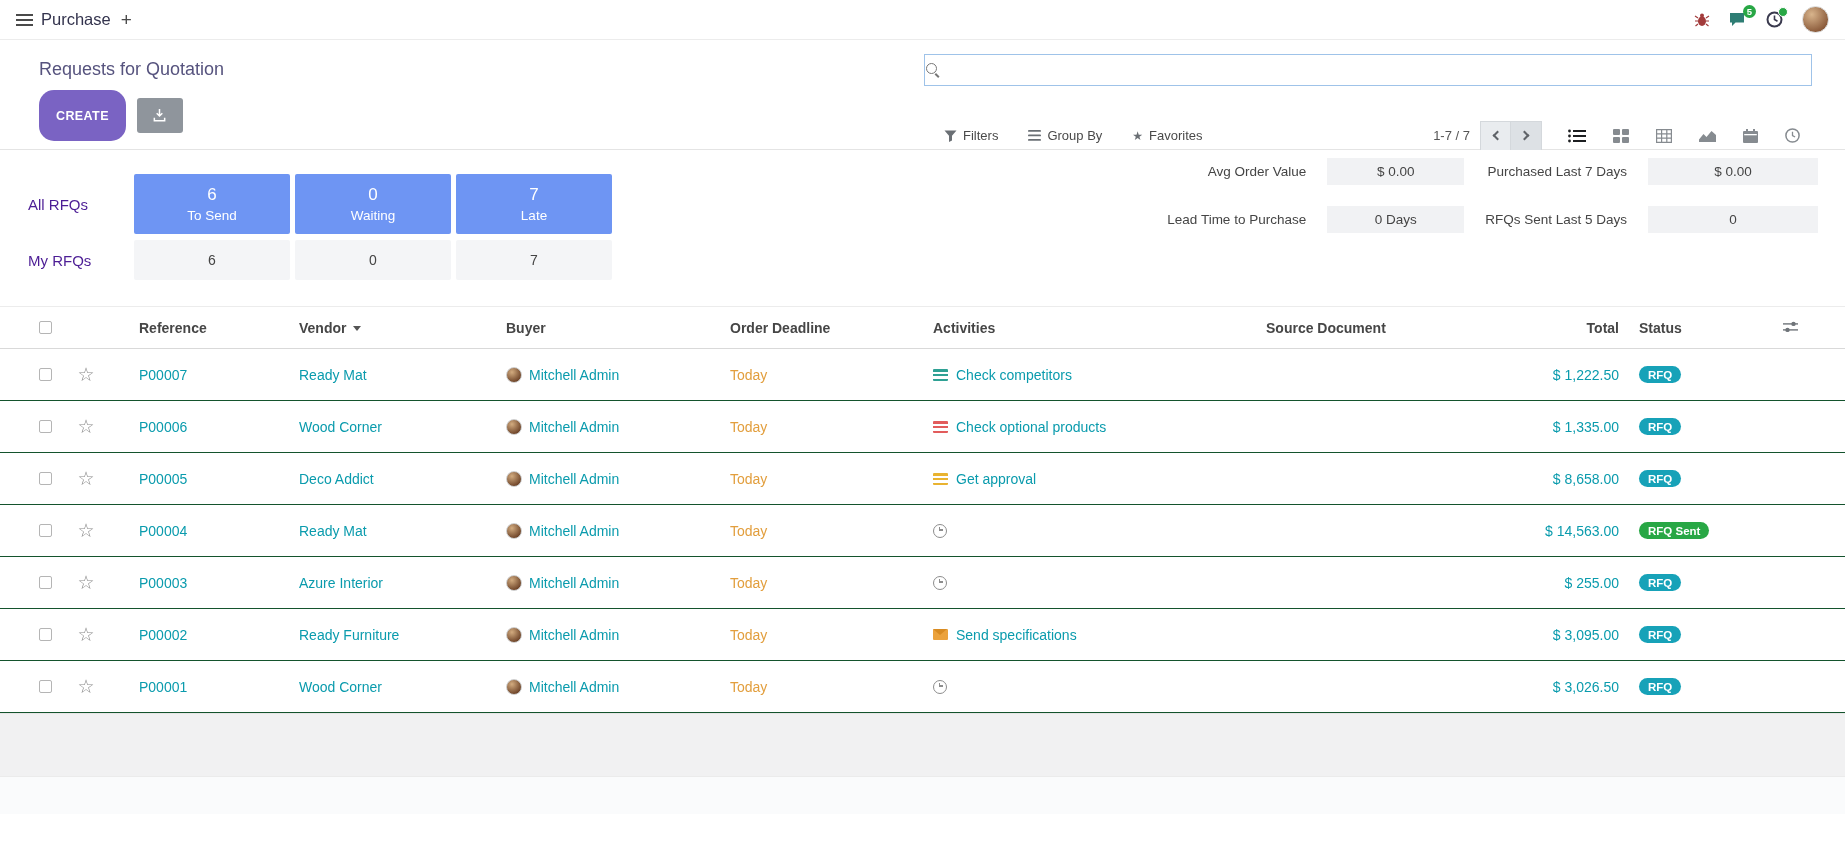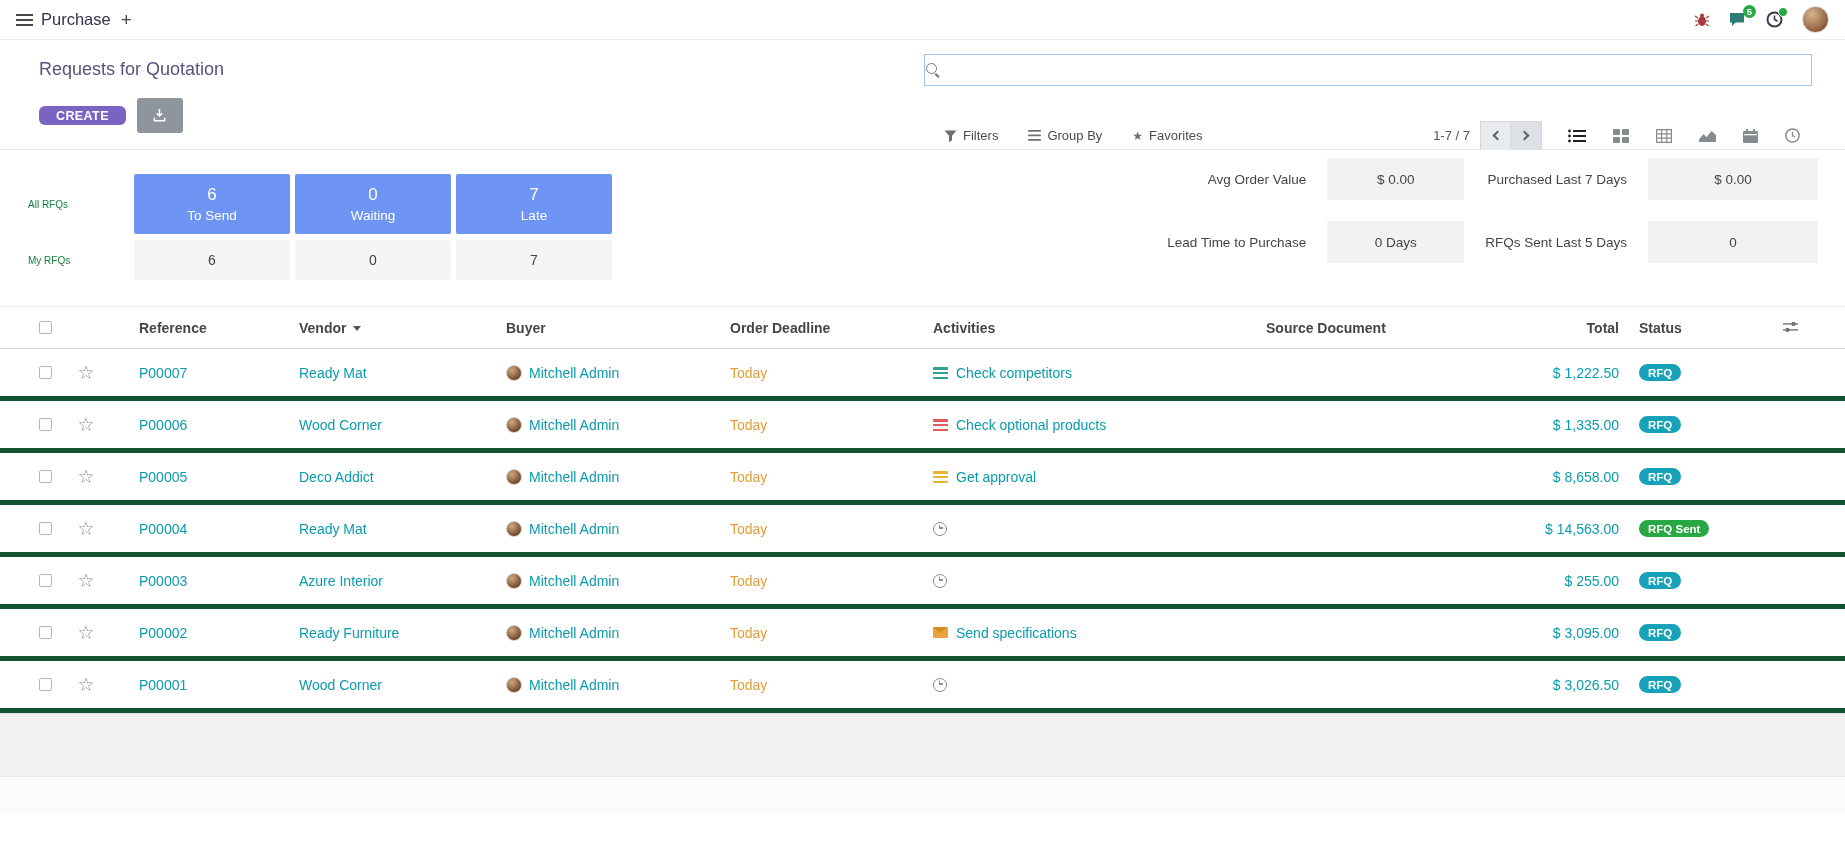--- a/index.html
+++ b/index.html
@@ -31,21 +31,21 @@
                background: #fff; display: flex; align-items: center; }
   .searchbox input { border: 0; outline: 0; flex: 1; padding: 0 10px; font-size: 13.5px; color: #333;
                      font-family: "Liberation Sans", sans-serif; background: transparent; }
   .searchbox input::placeholder { color: #acacac; }
   .mag-icon { width: 16px; height: 16px; position: relative; margin-right: 9px; cursor: pointer; }
   .mag-icon::before { content: ""; position: absolute; left: 1px; top: 1px; width: 9px; height: 9px;
                       border: 1.6px solid #777; border-radius: 50%; }
   .mag-icon::after { content: ""; position: absolute; left: 10.5px; top: 10.5px; width: 5px; height: 1.7px;
                      background: #777; transform: rotate(45deg); transform-origin: 0 0; }
   .cp-row2 { display: flex; align-items: center; padding: 0 33px 0 39px; margin-top: 12px; height: 35px; }
-  .btn-primary { background: #7a63c3; color: #fff; border: 0; border-radius: 6px; height: 19px;
+  .btn-primary { background: #7a63c3; color: #fff; border: 0; border-radius: 15px; height: 51px;
                  padding: 0 17px; font-size: 12.5px; font-weight: 700; letter-spacing: .4px;
                  cursor: pointer; font-family: "Liberation Sans", sans-serif; }
   .btn-export { background: #8f959c; border: 0; border-radius: 3px; height: 35px; width: 46px;
                 margin-left: 11px; cursor: pointer; display: inline-flex; align-items: center; justify-content: center; }
   .cp-right { margin-left: auto; width: 888px; display: flex; align-items: center; padding: 0 12px 0 20px; margin-top: 40px; }
   .filter-group { display: flex; align-items: center; gap: 30px; }
   .filter-btn { display: inline-flex; align-items: center; gap: 6px; font-size: 13px; color: #4a4a4a; cursor: pointer; }
   .fav-star { color: #6a6f74; font-size: 12px; }
   .pager { display: flex; align-items: center; margin-left: auto; gap: 10px; }
   .pager-text { font-size: 13px; color: #555; }
@@ -55,40 +55,40 @@
   .pg-btn + .pg-btn { border-left: 0; background: #dde1e5; }
   .chev { width: 7px; height: 7px; border-top: 2px solid #5f6368; border-right: 2px solid #5f6368; display: inline-block; }
   .chev-left { transform: rotate(-135deg); margin-left: 3px; }
   .chev-right { transform: rotate(45deg); margin-right: 3px; }
   .view-switcher { display: flex; align-items: center; gap: 27px; margin-left: 26px; }
   .view-btn { cursor: pointer; display: inline-flex; align-items: center; }
 
   
   .dashboard { position: relative; background: #fff; padding: 24px 27px 26px 28px; }
   .kpis { display: grid; grid-template-columns: 101px 156px 156px 156px; column-gap: 5px; row-gap: 6px; align-items: center; }
-  .kpi-row-label { font-size: 10px; color: #15803d; }
+  .kpi-row-label { font-size: 15px; color: #4c1d95; }
   .kpi-card { height: 60px; background: #6e95f3; color: #fff; border-radius: 2px; cursor: pointer;
               display: flex; flex-direction: column; align-items: center; justify-content: center; }
   .kpi-value { font-size: 17px; margin-bottom: 3px; }
   .kpi-label { font-size: 13.5px; }
   .kpi-my { height: 40px; background: #f4f5f7; border-radius: 2px; cursor: pointer; font-size: 14px; color: #444;
             display: flex; align-items: center; justify-content: center; }
   .stats { position: absolute; top: 8px; right: 27px; display: grid;
            grid-template-columns: auto 137px auto 170px; column-gap: 17px; row-gap: 15px; align-items: center; gap: 21px; }
   .stat-label { font-size: 13.5px; color: #454545; text-align: right; }
-  .stat-value { height: 42px; background: #f1f2f4; font-size: 13.5px; color: #444;
+  .stat-value { height: 27px; background: #f1f2f4; font-size: 13.5px; color: #444;
                 display: flex; align-items: center; justify-content: center; }
 
   
   .grid-row { display: grid; padding-left: 28px;
     grid-template-columns: 34px 48px 186px 207px 224px 203px 333px 154px 210px 140px 1fr;
     align-items: center; }
   .thead { height: 43px; border-top: 1px solid #ececec; border-bottom: 1px solid #d9d9d9; background: #fff; }
   .th { font-size: 13.5px; font-weight: 600; color: #464646; cursor: pointer; }
-  .tr { height: 52px; border-bottom: 5px solid #14532d; background: #fff; cursor: pointer; }
+  .tr { height: 52px; border-bottom: 1px solid #14532d; background: #fff; cursor: pointer; }
   .cell { font-size: 14px; padding-left: 3px; }
   .c-check, .c-star { display: flex; align-items: center; justify-content: center; padding-left: 0; }
   .c-ref { padding-left: 29px; }
   .cb { width: 13px; height: 13px; border: 1px solid #b5b5b5; border-radius: 2px; background: #fff; cursor: pointer; display: inline-block; }
   .star-icon { cursor: pointer; }
   .star-icon::before { content: "\2606"; font-size: 19px; color: #8a8a8a; }
   .link { color: #0a9bad; }
   .c-buyer { display: flex; align-items: center; gap: 7px; }
   .mini-avatar { width: 16px; height: 16px; border-radius: 50%; flex: 0 0 16px;
                  background: radial-gradient(circle at 35% 30%, #d2ab7f, #6f4529 75%); border: 1px solid #ccc; }

